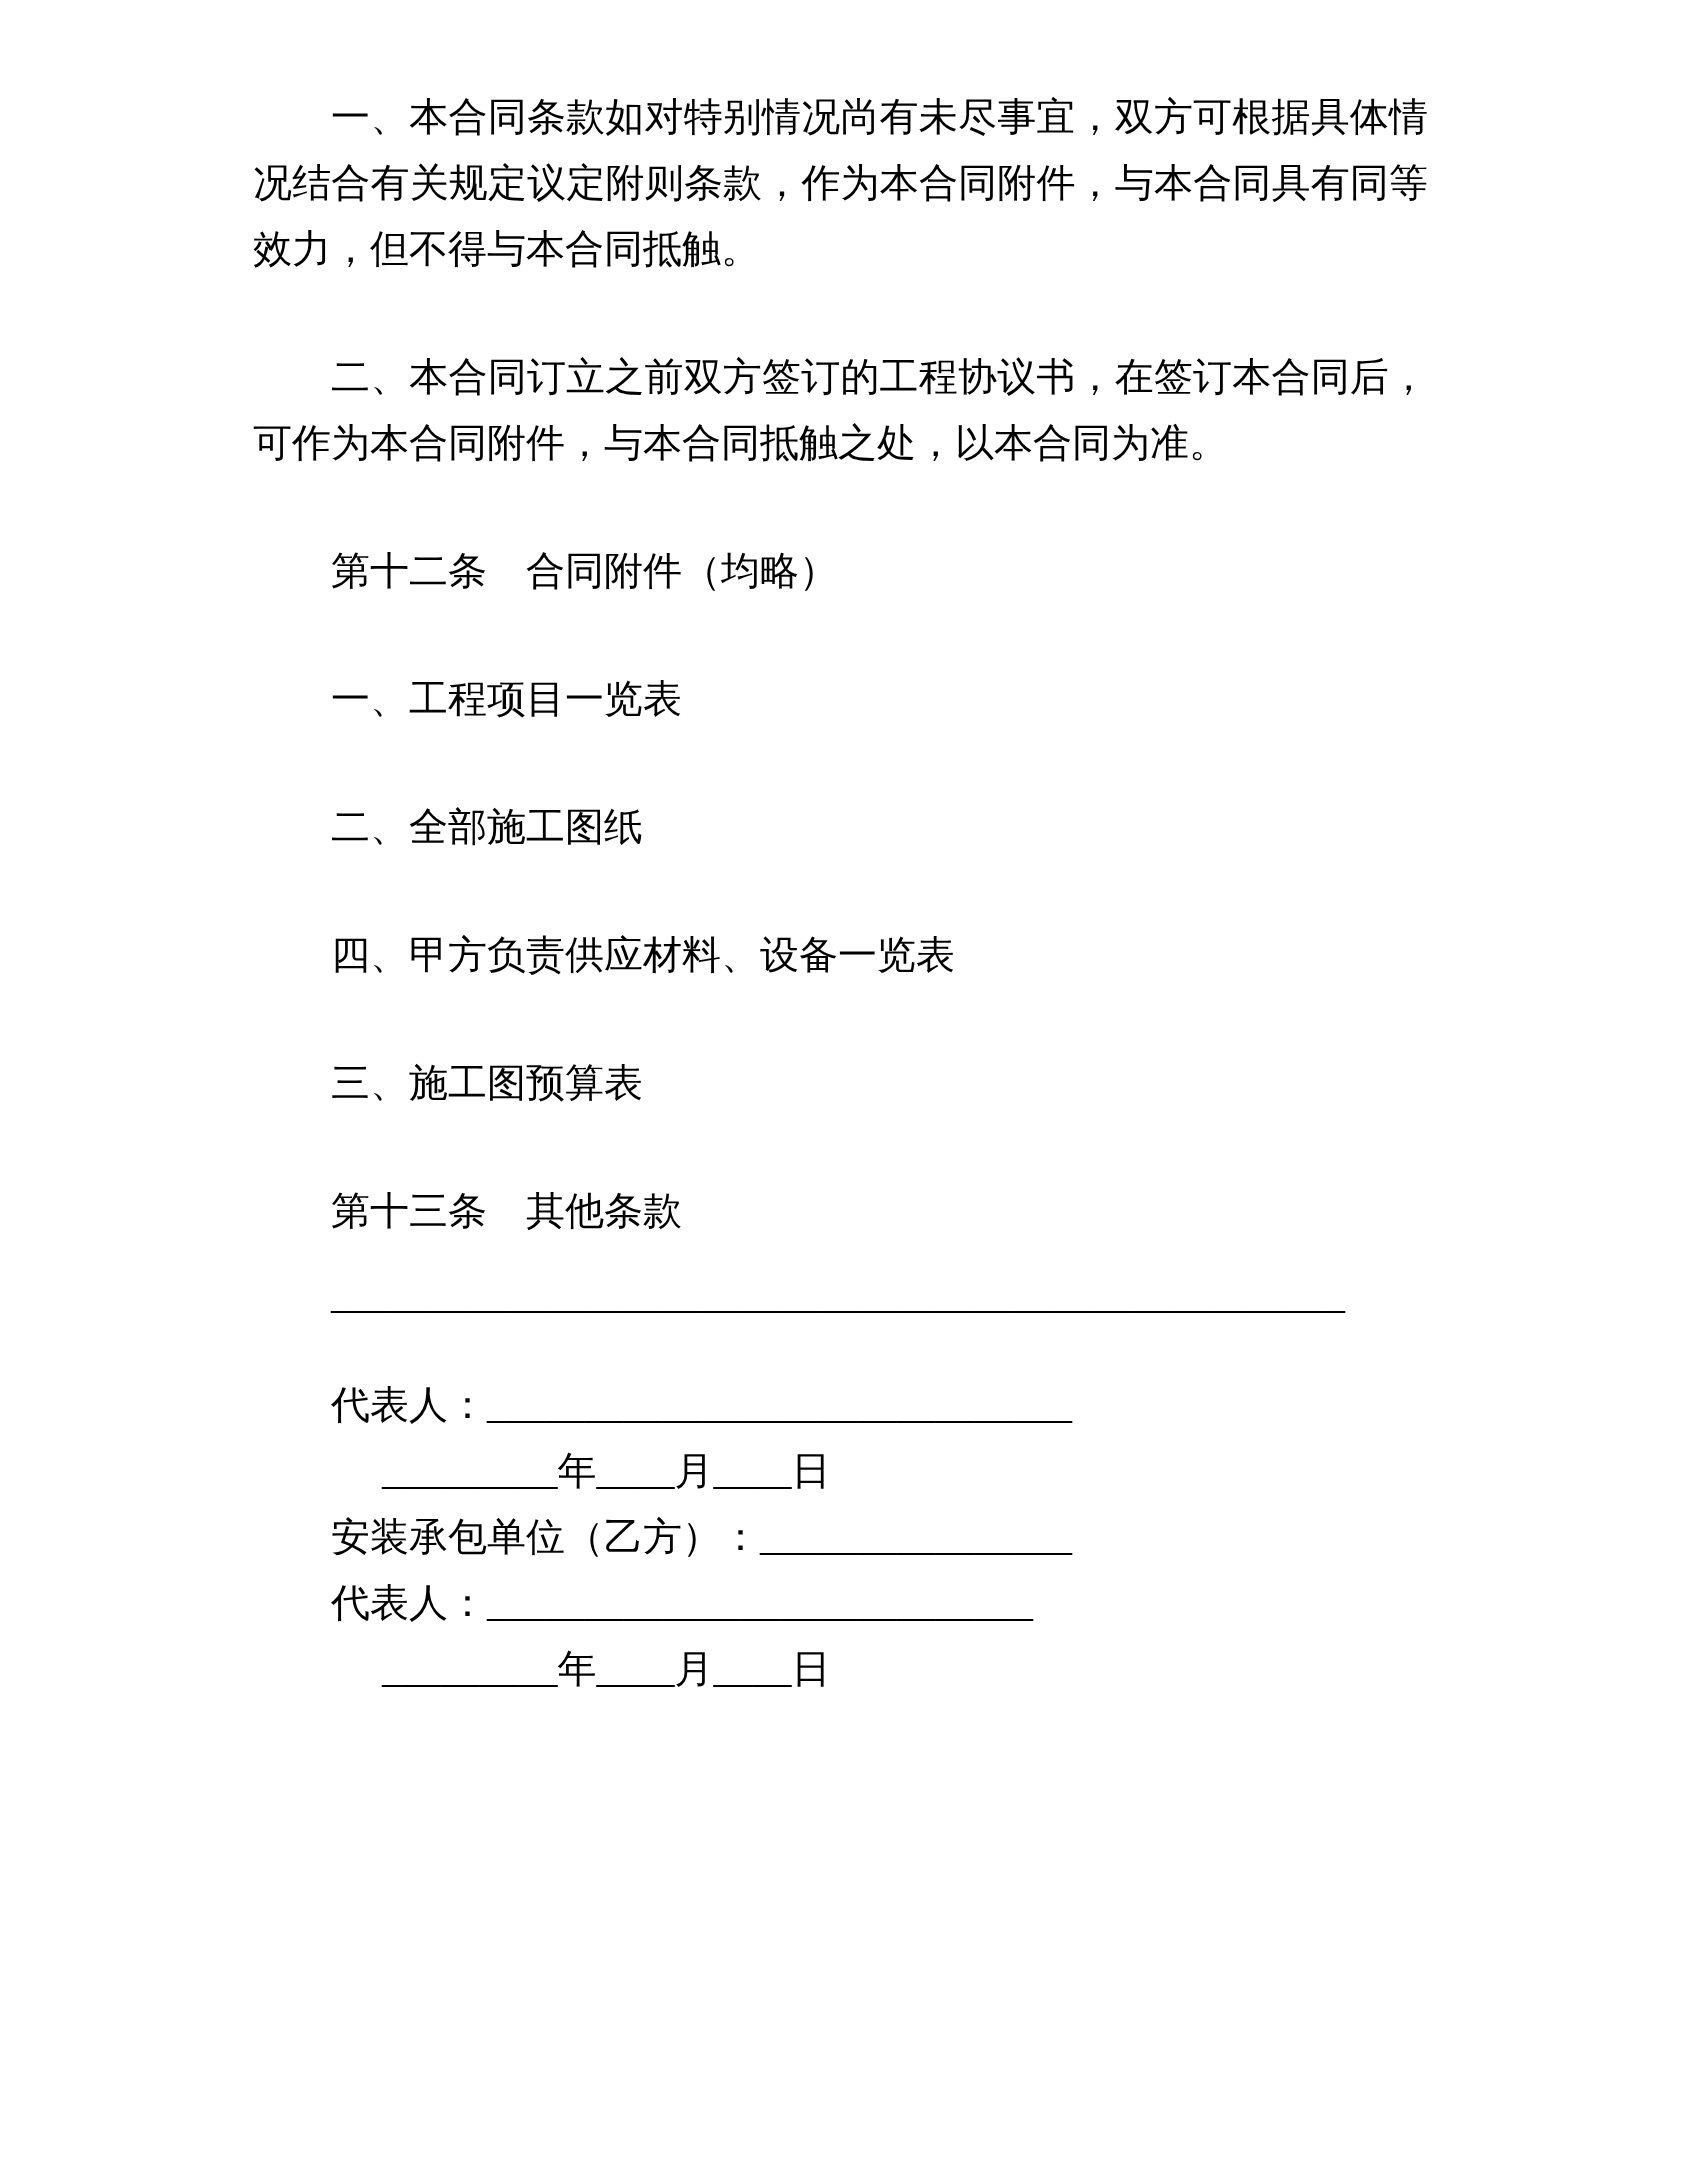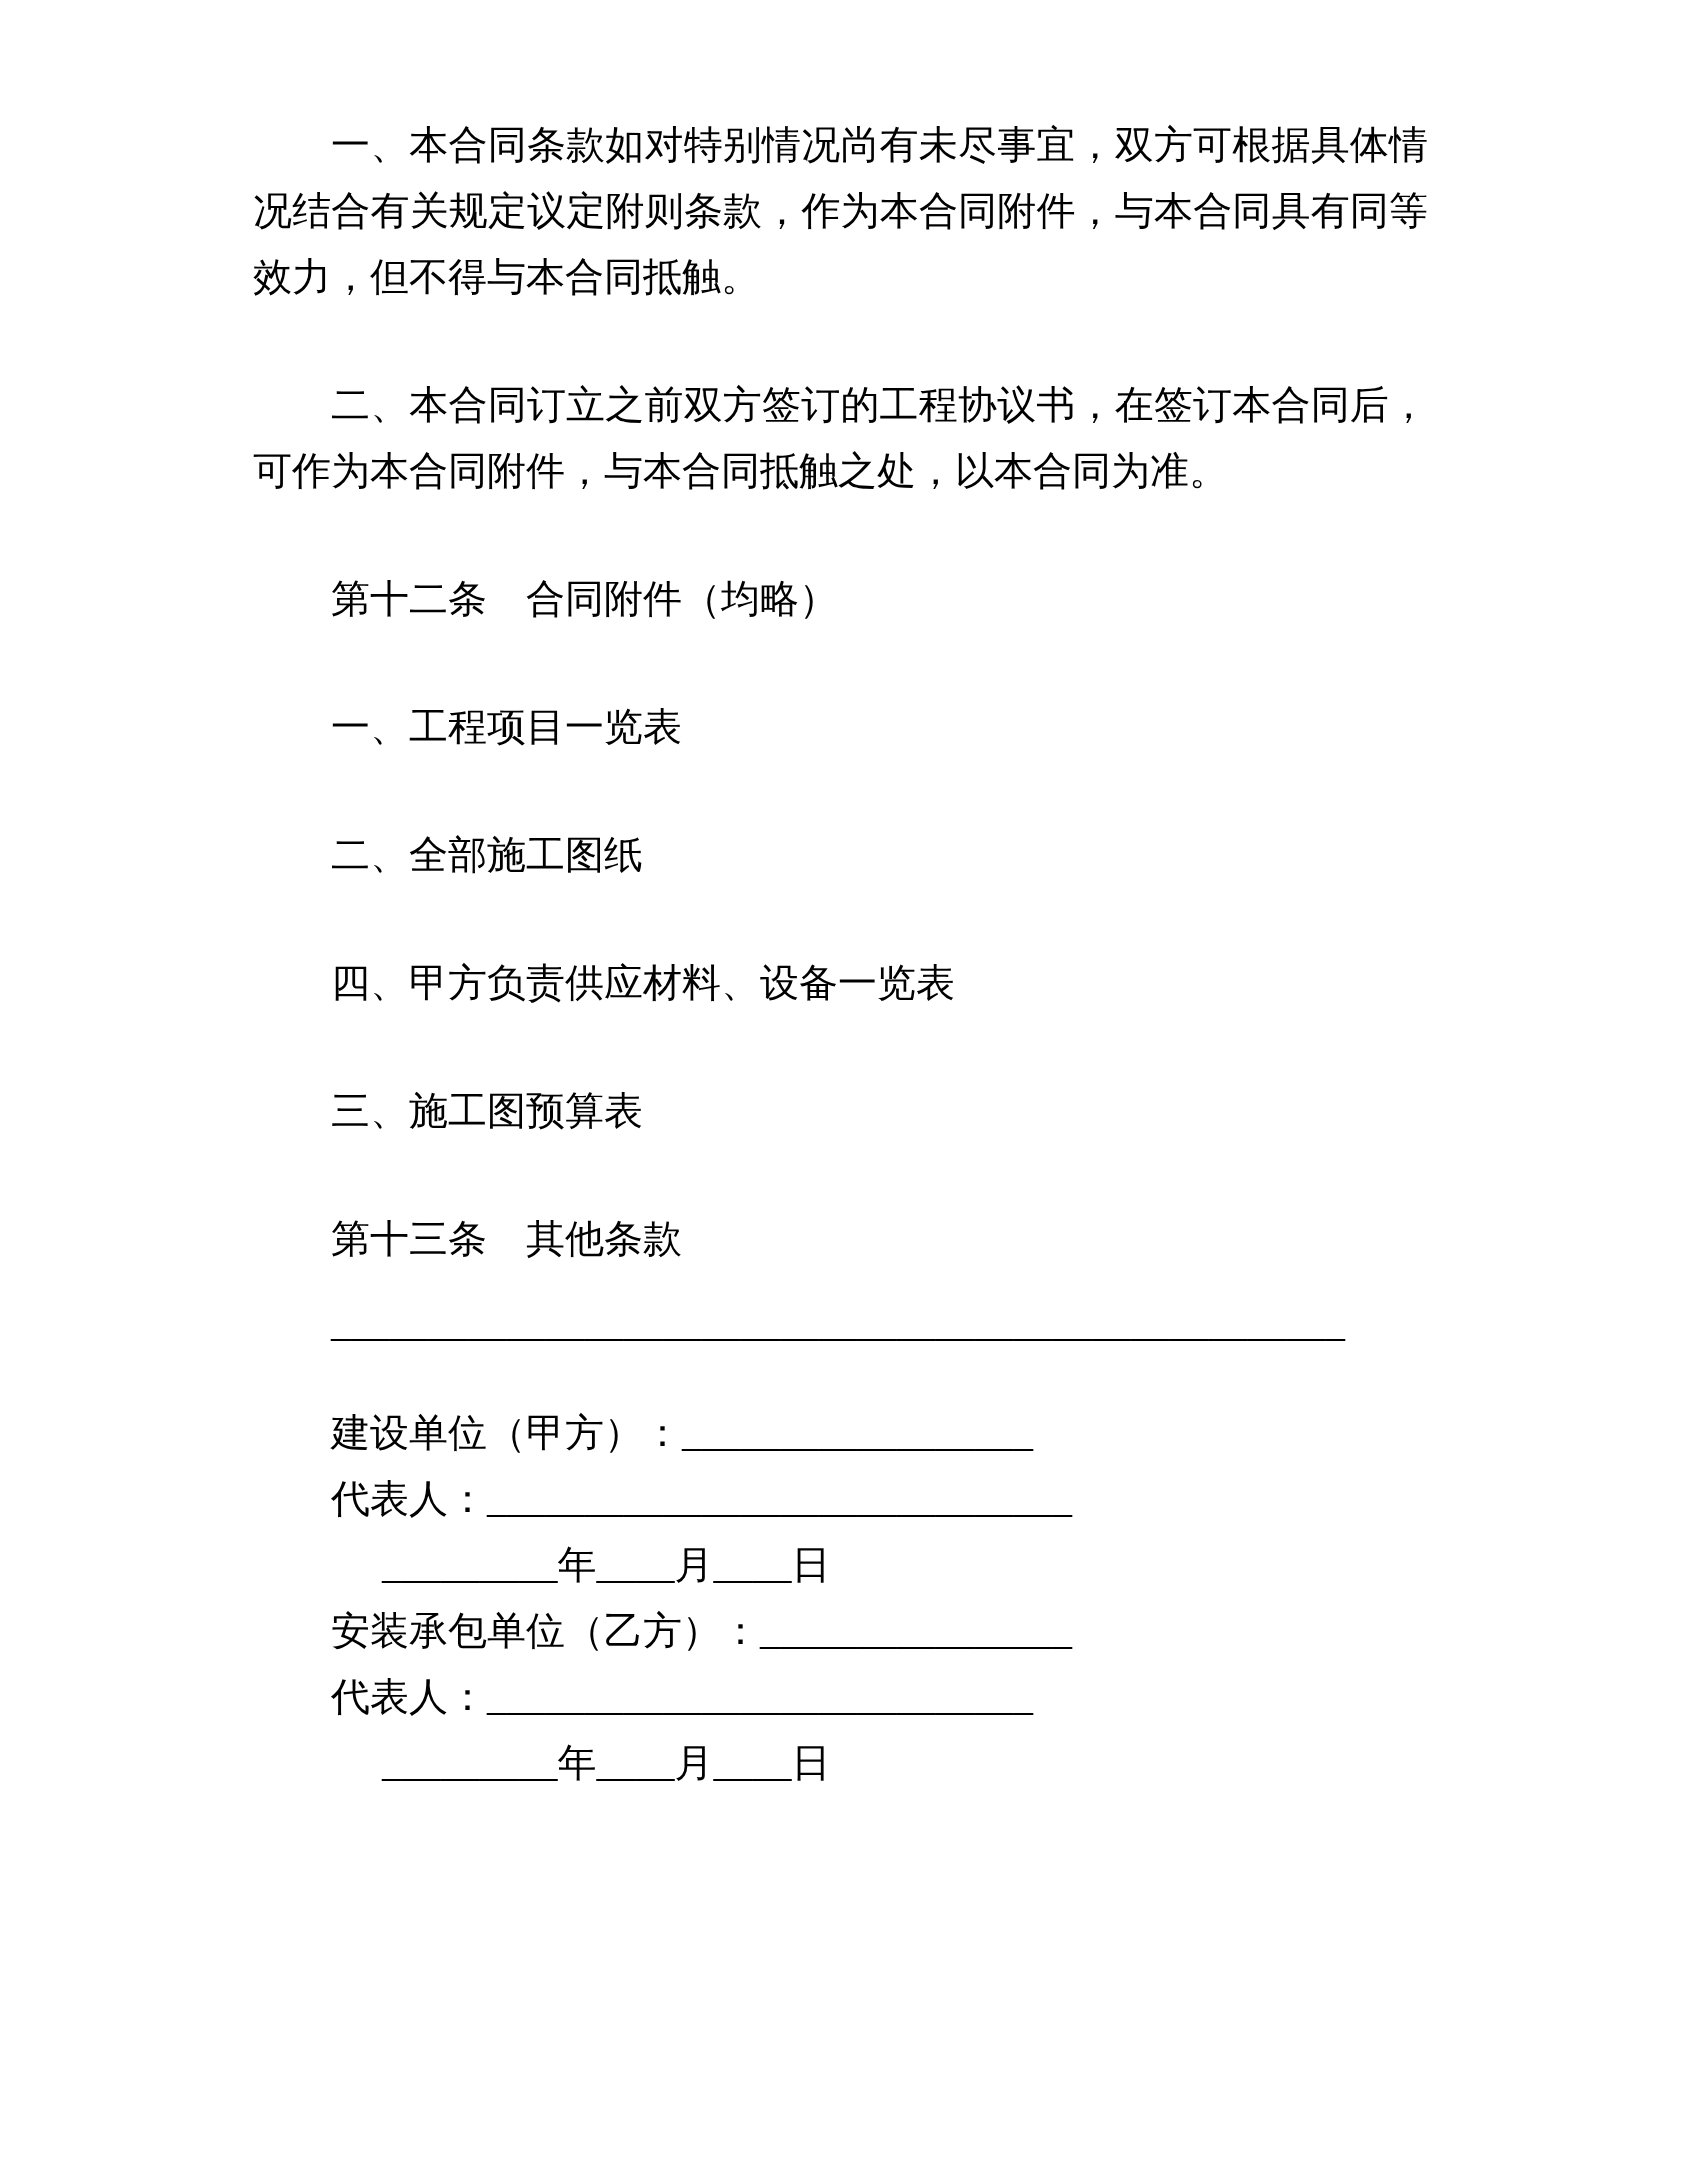--- a/index.html
+++ b/index.html
@@ -11,21 +11,21 @@
     width: 1686px;
     height: 2182px;
     overflow: hidden;
     font-family: "Liberation Serif", "DejaVu Serif", serif;
     color: #000000;
   }
   .page {
     box-sizing: border-box;
     width: 1686px;
     height: 2080px;
-    padding: 112px 258px 0 253px;
+    padding: 84px 258px 0 253px;
     font-size: 39px;
     line-height: 66px;
   }
   .para {
     margin: 0 0 62px 0;
     text-indent: 2em;
     text-align: justify;
   }
   .heading {
     margin: 0 0 62px 0;
@@ -79,21 +79,20 @@
 
   <p class="item">四、甲方负责供应材料、设备一览表</p>
 
   <p class="item">三、施工图预算表</p>
 
 
   <p class="heading-tight">第十三条　其他条款</p>
 
   <p class="blank-line">____________________________________________________</p>
 
-  <p class="sig-row"><span>建设单位（甲方）：</span><span class="blank">__________________</span></p>
 
   <p class="sig-row"><span>代表人：</span><span class="blank">______________________________</span></p>
 
   <p class="date-row">_________年____月____日</p>
 
   <p class="sig-row"><span>安装承包单位（乙方）：</span><span class="blank">________________</span></p>
 
   <p class="sig-row"><span>代表人：</span><span class="blank">____________________________</span></p>
 
   <p class="date-row">_________年____月____日</p>

